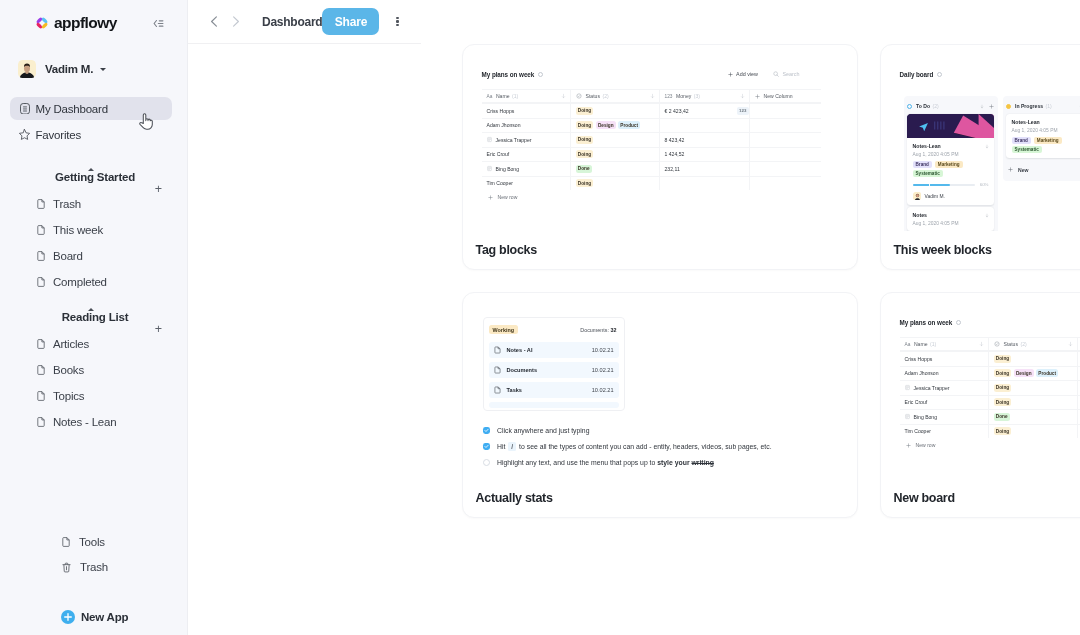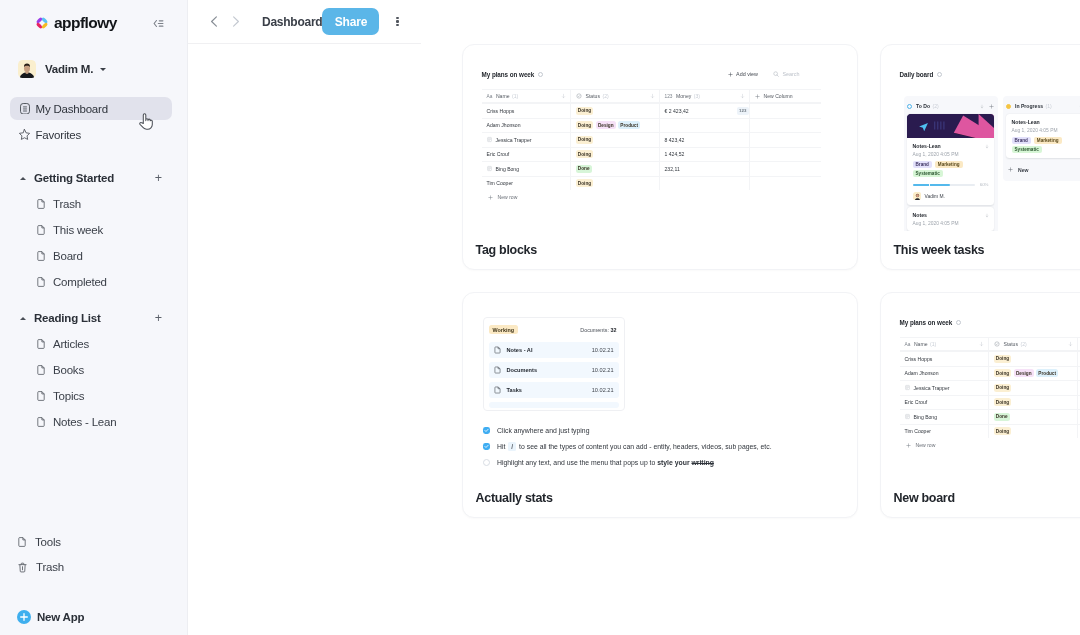--- a/index.html
+++ b/index.html
@@ -27,21 +27,21 @@
   .nav-block { margin-top:19px; }
   .nav-item { display:flex; align-items:center; height:23px; margin:0 15px 0 10px;
               border-radius:7px; padding-left:7.5px; }
   .nav-item.active { background:#E1E2EC; }
   .nav-icon { width:14px; height:14px; flex:0 0 14px; display:flex; align-items:center; justify-content:center; }
   .nav-label { margin-left:4px; font-size:11.5px; color:#2F343C; letter-spacing:-0.2px; }
   .nav-gap { height:3px; }
 
   .section { margin-top:16px; }
   .section.first { margin-top:22px; }
-  .section-head { display:flex; align-items:center; height:20px; padding-left:20px; padding-right:25px; }
+  .section-head { display:flex; align-items:center; height:20px; padding-left:20px; padding-right:25px;flex-direction:column; }
   .sect-caret { width:0;height:0;border-left:3.4px solid transparent;border-right:3.4px solid transparent;
                 border-bottom:3.8px solid #4A4F57; margin-right:0px; }
   .sect-title { margin-left:8px; font-size:11.5px; font-weight:700; color:#2B3038; letter-spacing:-0.2px; }
   .sect-plus { margin-left:auto; font-size:12.5px; color:#5B6069; line-height:1; font-weight:400; }
 
   .sub-item { display:flex; align-items:center; height:20px; margin-top:6px; padding-left:37px; padding-right:26px; }
   .doc-ico { width:8px; height:10px; flex:0 0 8px; display:flex; align-items:center; }
   .trash-ico { width:9px; height:11px; flex:0 0 9px; display:flex; align-items:center; }
   .sub-label { margin-left:8px; font-size:11.5px; color:#3A3F48; letter-spacing:-0.2px; }
   .sub-more { margin-left:auto; display:flex; align-items:center; line-height:0; }
@@ -328,21 +328,21 @@
         <span class="doc-ico">
             <svg width="8" height="10" viewBox="0 0 10 12" fill="none" aria-hidden="true">
               <path d="M1 1.55A1.05 1.05 0 0 1 2.05 0.5H6.1L9 3.4v7.05A1.05 1.05 0 0 1 7.95 11.5H2.05A1.05 1.05 0 0 1 1 10.45Z" stroke="#4A4F57" stroke-width="0.95" stroke-linejoin="round"></path>
               <path d="M6.1 0.5v2.9H9" stroke="#4A4F57" stroke-width="0.95" stroke-linejoin="round"></path>
             </svg>
           </span>
         <span class="sub-label">Notes - Lean</span>
       </div>
     </div>
 
-    <div class="bottom-block" style="top:532px;">
+    <div class="bottom-block" style="top:532px;margin-left:44px;">
       <div class="bot-item">
         <span class="doc-ico">
             <svg width="8" height="10" viewBox="0 0 10 12" fill="none" aria-hidden="true">
               <path d="M1 1.55A1.05 1.05 0 0 1 2.05 0.5H6.1L9 3.4v7.05A1.05 1.05 0 0 1 7.95 11.5H2.05A1.05 1.05 0 0 1 1 10.45Z" stroke="#4A4F57" stroke-width="0.95" stroke-linejoin="round"></path>
               <path d="M6.1 0.5v2.9H9" stroke="#4A4F57" stroke-width="0.95" stroke-linejoin="round"></path>
             </svg>
           </span>
         <span class="bot-label">Tools</span>
       </div>
       <div class="bot-item" style="margin-top:5px;">
@@ -722,21 +722,21 @@
                   </div>
                   <div class="knew">
                     <svg width="5" height="5" viewBox="0 0 10 10" fill="none" aria-hidden="true">
                       <path d="M5 1.6V8.4M1.6 5H8.4" stroke="#6B7079" stroke-width="1" stroke-linecap="round"></path>
                     </svg>
                     <span>New</span>
                   </div>
                 </div>
               </div>
           </div>
-          <div class="card-title">This week tasks</div>
+          <div class="card-title">This week blocks</div>
         </div>
 
         <div class="card">
           <div class="preview">
             <div class="dc">
                 <div class="dc-box">
                   <div class="dc-head">
                     <span class="dc-badge">Working</span>
                     <span class="dc-cnt">Documents: <b>32</b></span>
                   </div>

